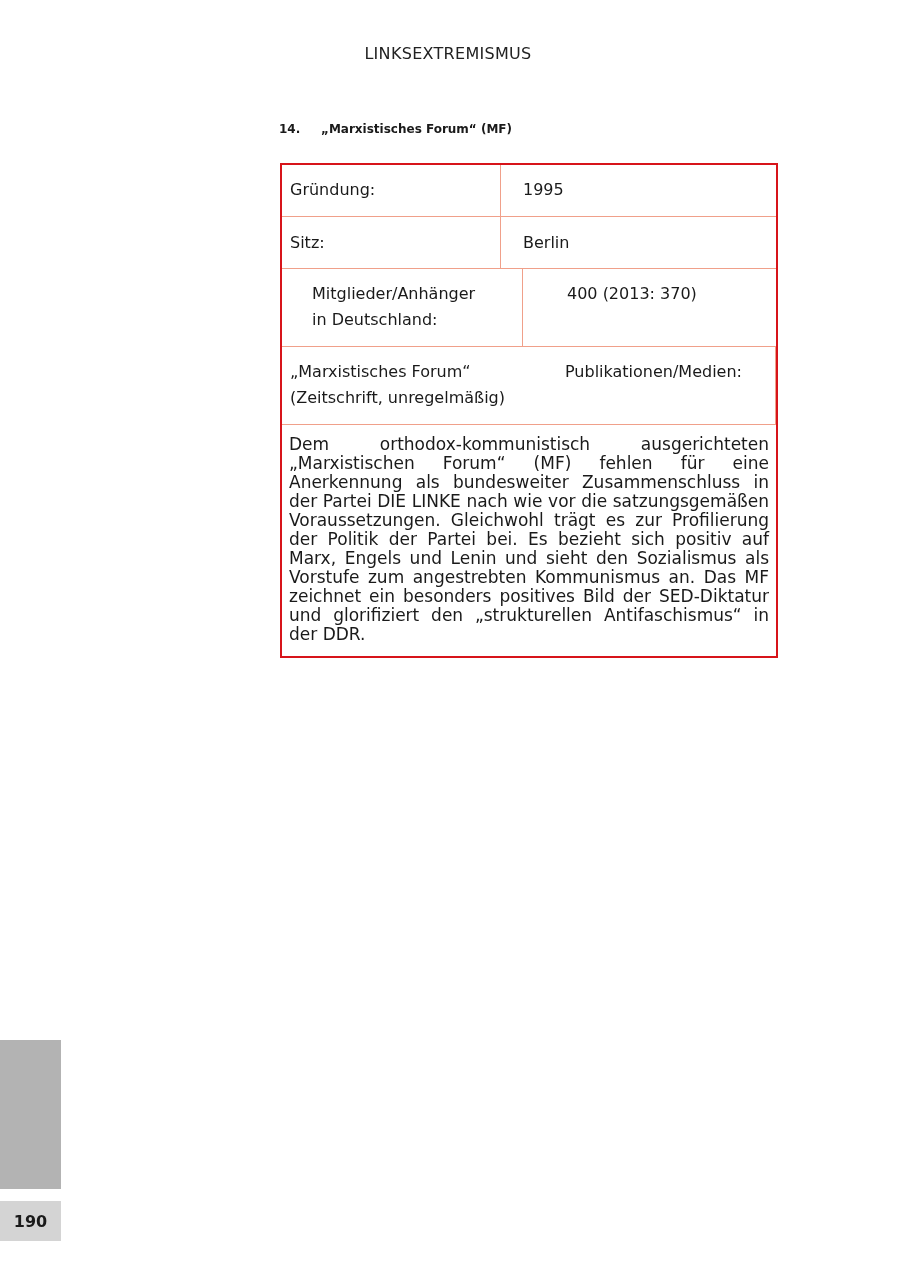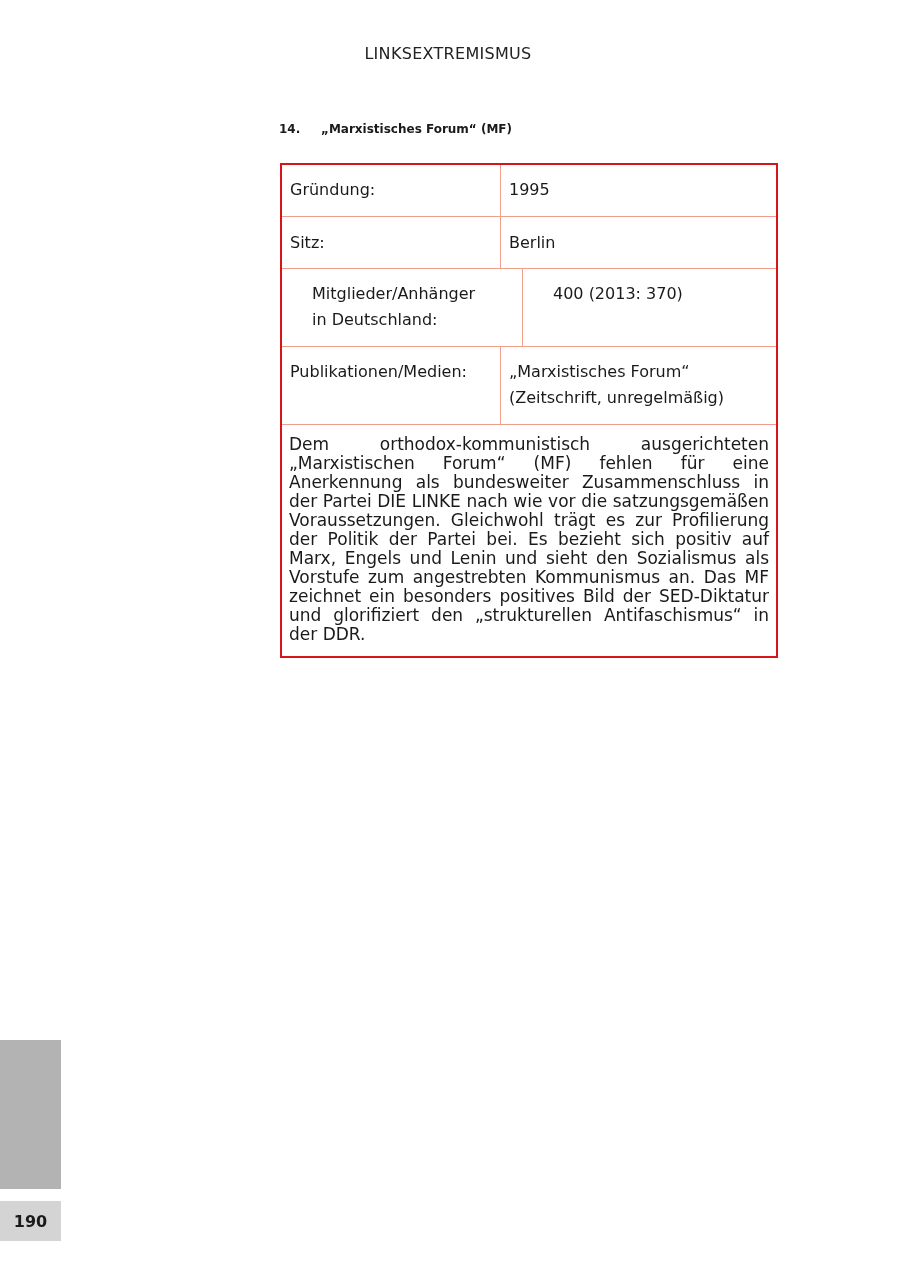--- a/index.html
+++ b/index.html
@@ -16,21 +16,21 @@
     .running-header span { position: relative; left: -2px; }
     .section-title {
       position: absolute; top: 122px; left: 279px;
       font-size: 12px; font-weight: bold; color: #1a1a1a;
     }
     .section-title .num { display: inline-block; width: 42px; }
     .fact-box {
       position: absolute; top: 163px; left: 280px; width: 494px;
       border: 2px solid #d7141a; background: #fff;
     }
-    .row { display: flex; border-bottom: 1.5px solid #f0a08a; }
+    .row { display: flex; border-bottom: 1.5px solid #f0a08a; gap: 14px; }
     .cell { padding: 0 8px; font-size: 16px; line-height: 26px; }
     .cell.label { width: 202px; border-right: 1.5px solid #f0a08a; }
     .cell.value { flex: 1; }
     .row.r1 { height: 51px; } .row.r1 .cell { padding-top: 12px; }
     .row.r2 { height: 51px; justify-content: flex-end; } .row.r2 .cell { padding-top: 13px; }
     .row.r3 { height: 77px; } .row.r3 .cell { padding-top: 12px; padding-left: 30px; }
     .row.r4 { height: 77px; } .row.r4 .cell { padding-top: 12px; }
     .desc {
       padding: 10px 7px 12px 7px; font-size: 17px; line-height: 19px;
       text-align: justify; hyphens: manual;
@@ -66,25 +66,25 @@
     <div class="cell value">Berlin</div>
   </div>
   <div class="row r3">
     <div class="cell label">
       <div>Mitglieder/Anhänger</div>
       <div>in Deutschland:</div>
     </div>
     <div class="cell value">400 (2013: 370)</div>
   </div>
   <div class="row r4">
-    <div class="cell label">Publikationen/Medien:</div>
     <div class="cell value">
       <div>„Marxistisches Forum“</div>
       <div>(Zeitschrift, unregelmäßig)</div>
     </div>
+    <div class="cell label">Publikationen/Medien:</div>
   </div>
   <div class="desc">Dem orthodox-kommunistisch ausgerichteten „Marxistischen Forum“ (MF) fehlen für eine Anerkennung als bundesweiter Zusammenschluss in der Partei DIE LINKE nach wie vor die sat­zungsgemäßen Voraussetzungen. Gleichwohl trägt es zur Profi­lierung der Politik der Partei bei. Es bezieht sich positiv auf Marx, Engels und Lenin und sieht den Sozialismus als Vorstufe zum angestrebten Kommunismus an. Das MF zeichnet ein besonders positives Bild der SED-Diktatur und glorifiziert den „strukturellen Antifaschismus“ in der DDR.</div>
 </div>
 
 <div class="sidebar-block"></div>
 <div class="page-number">
   <span>190</span>
 </div>
 
 </body></html>

